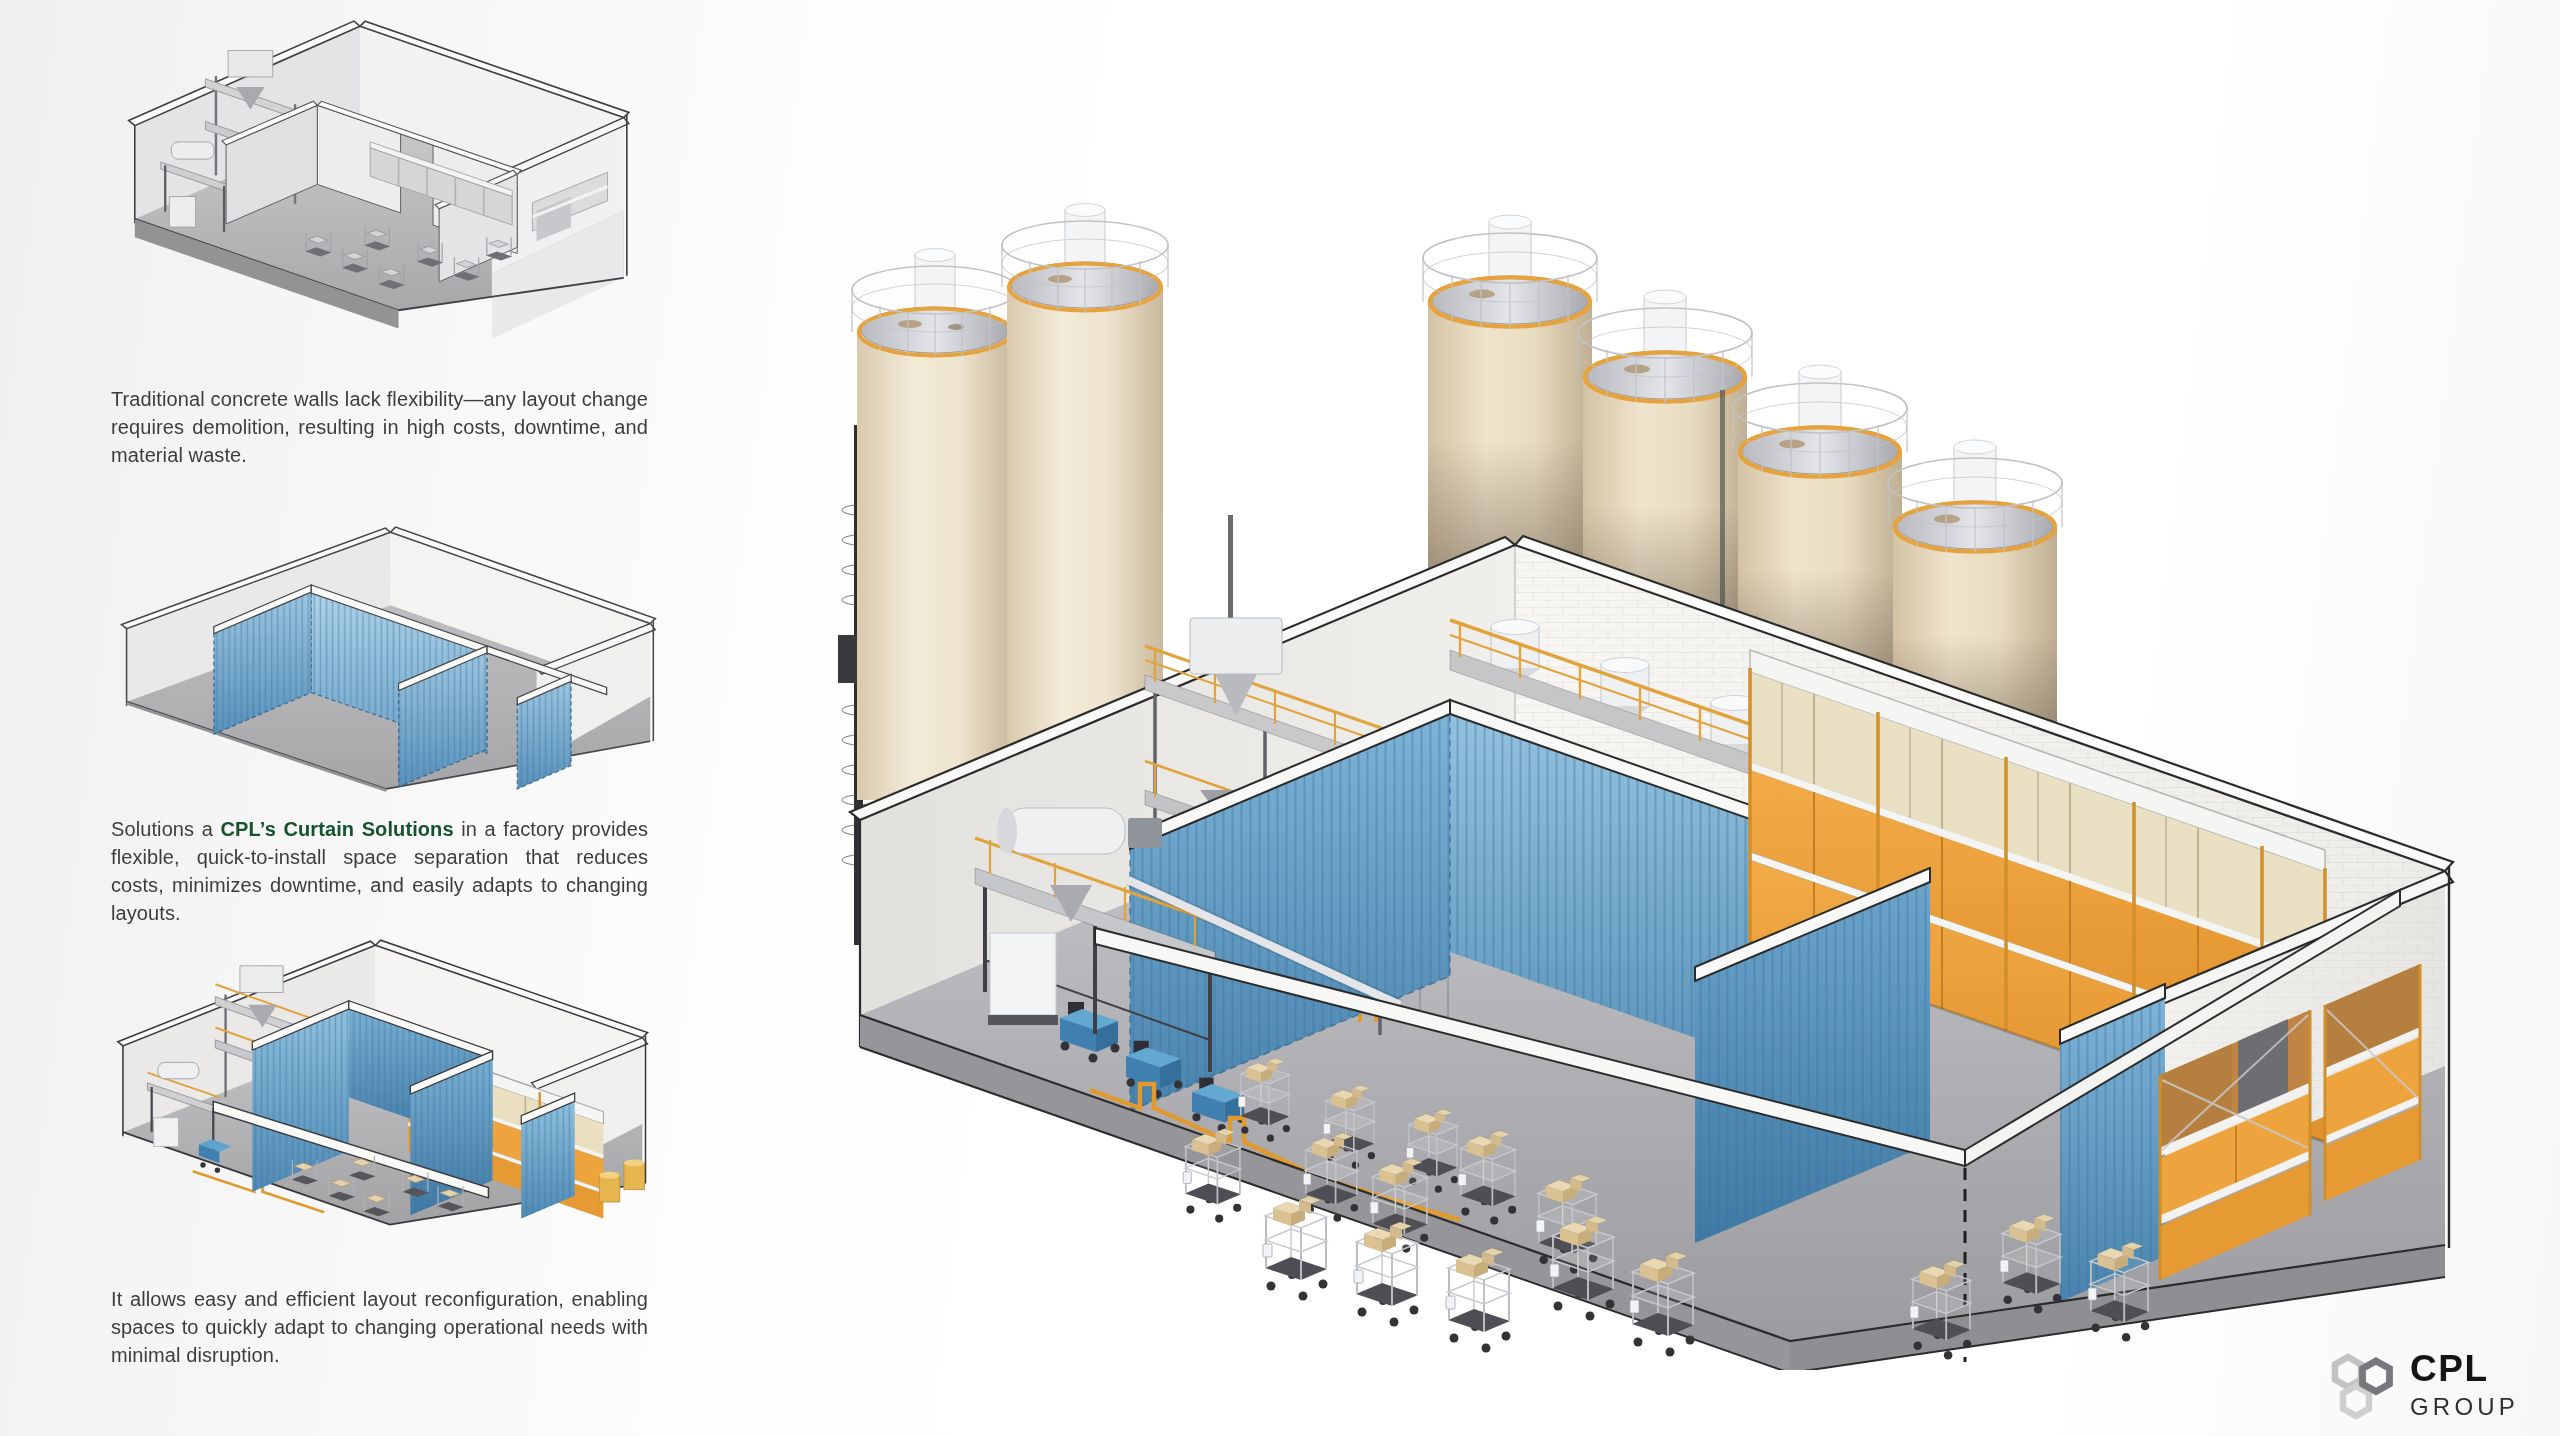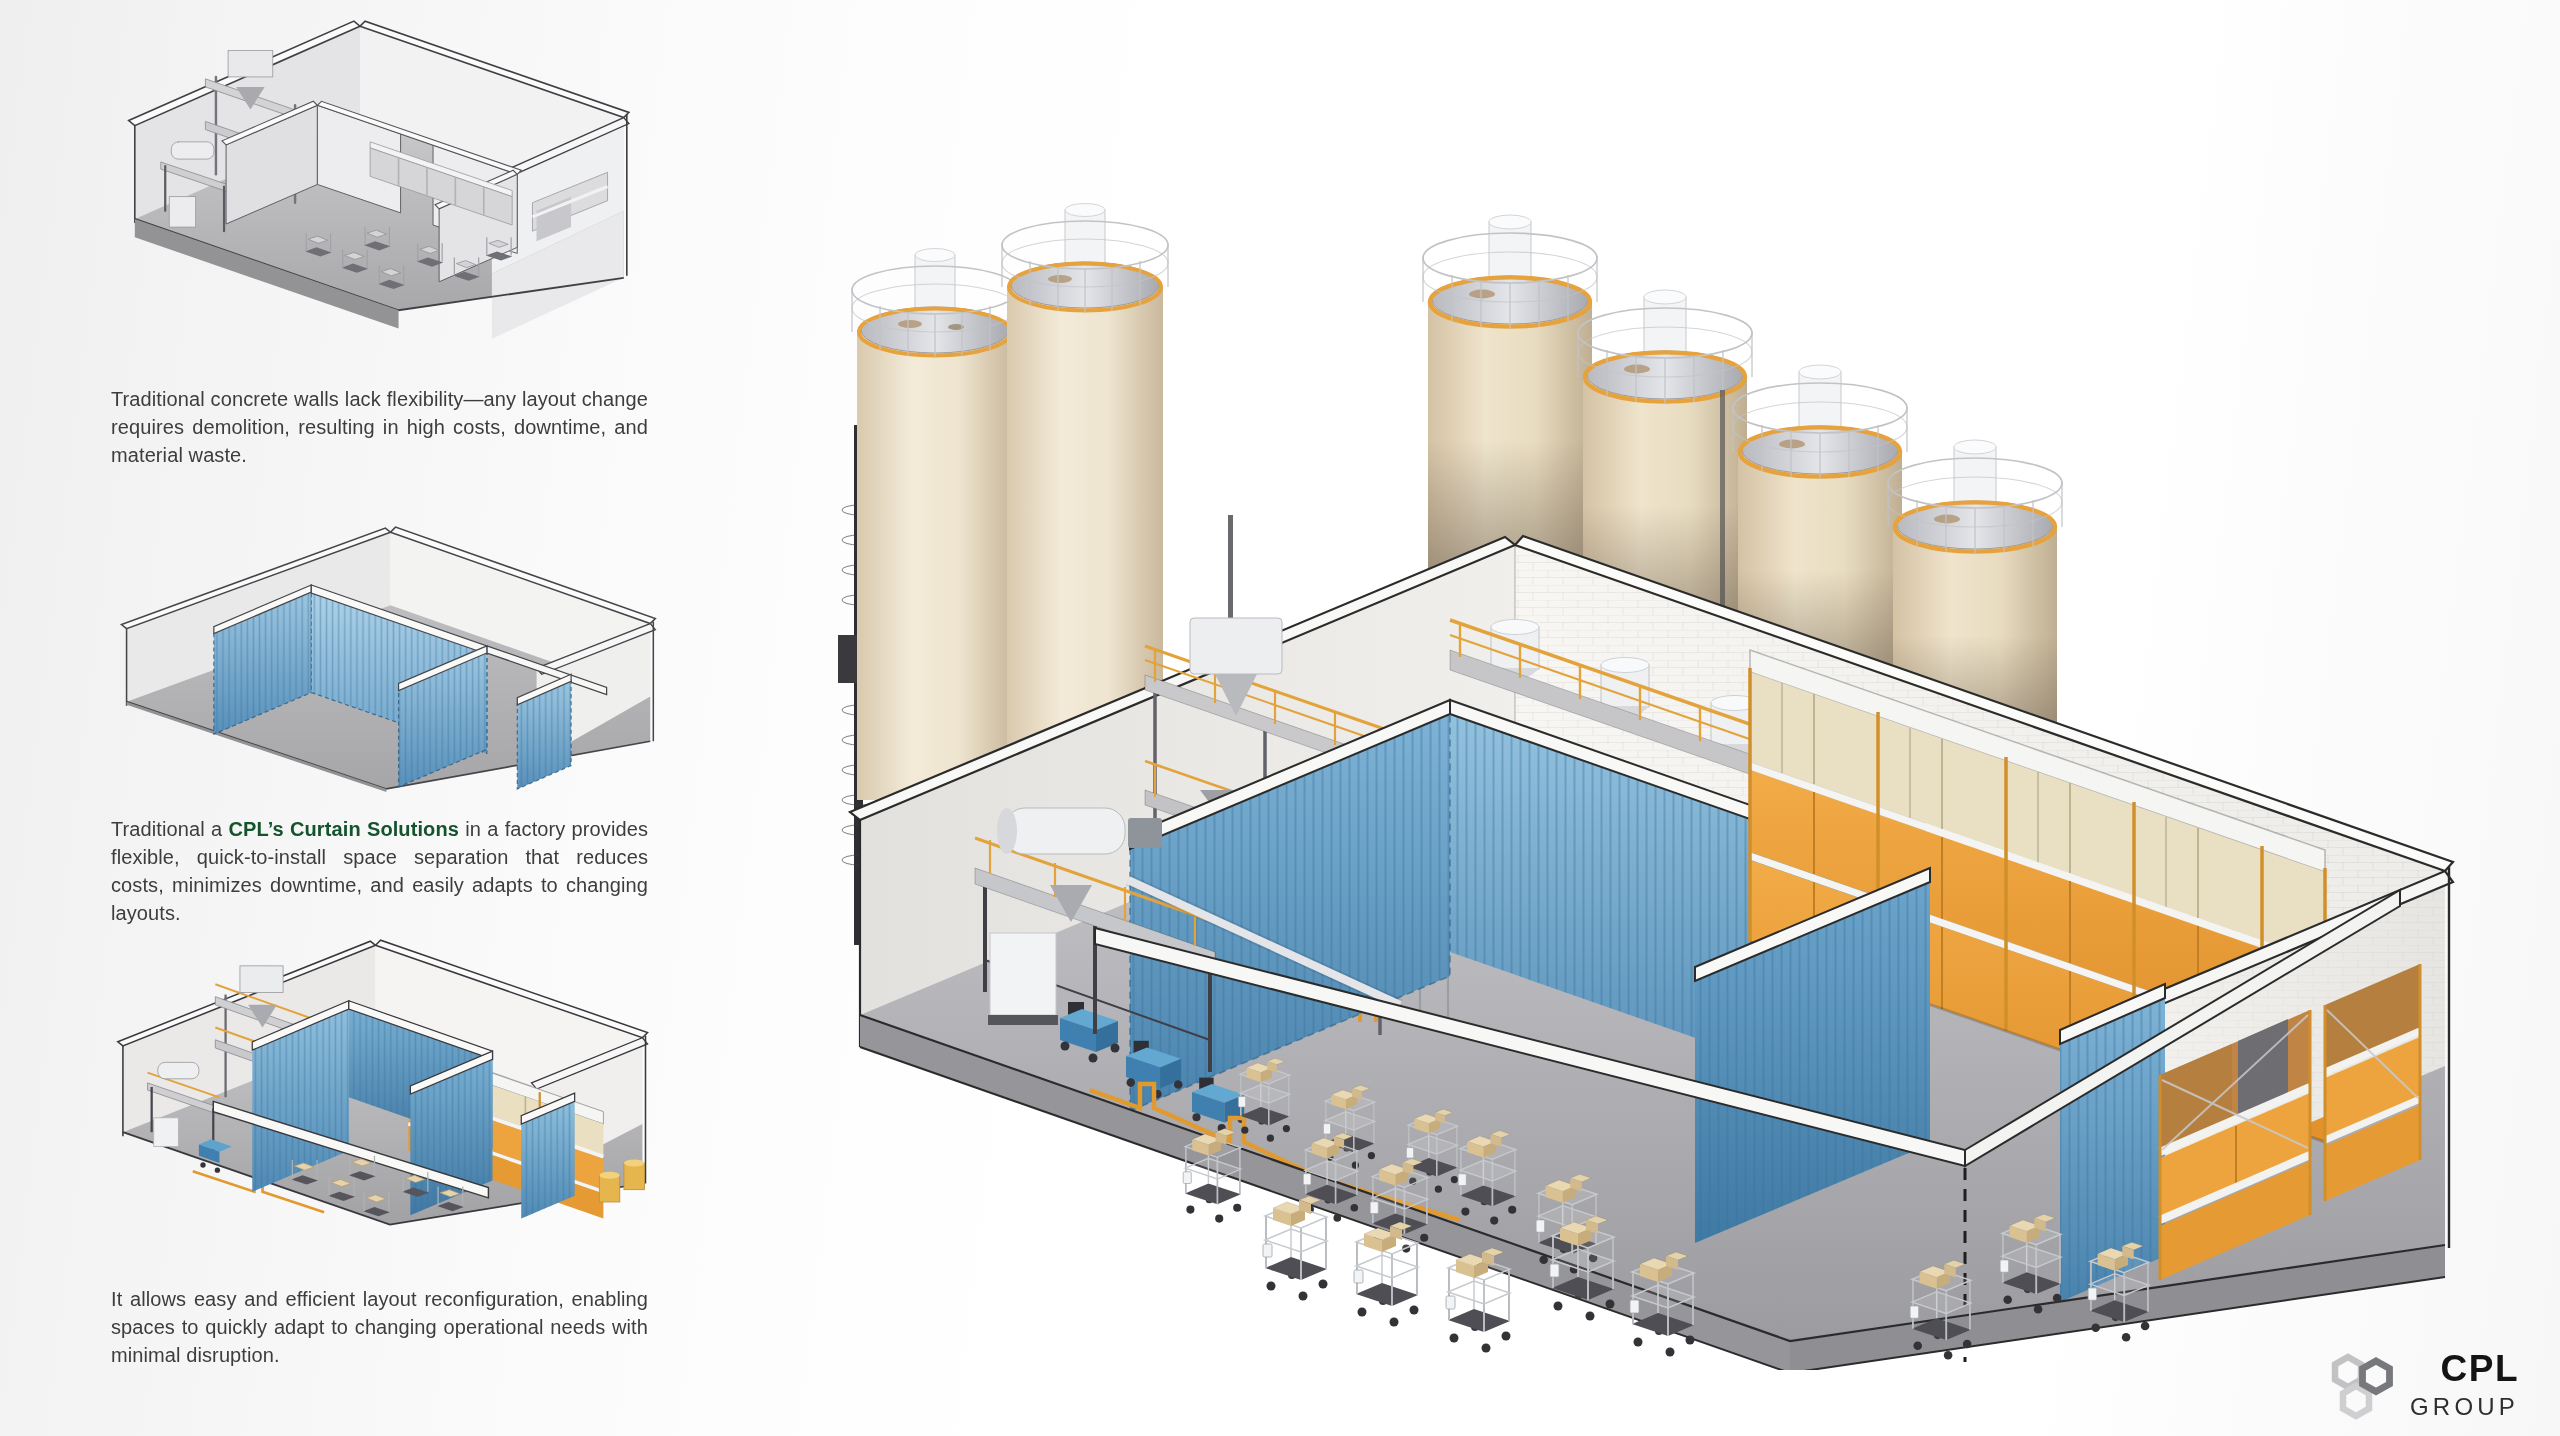--- a/index.html
+++ b/index.html
@@ -17,21 +17,21 @@
   .caption .hl{color:#14532d;font-weight:bold;}
   #cap1{left:95px;top:369px;}
   #cap2{left:95px;top:799px;}
   #cap3{left:95px;top:1269px;}
   .fig{position:absolute;}
   #fig1{left:55px;top:12px;}
   #fig2{left:55px;top:520px;}
   #fig3{left:48px;top:933px;}
   #figMain{left:760px;top:90px;}
   .logo{position:absolute;left:2326px;top:1350px;display:flex;align-items:center;gap:10px;}
-  .logo-text{display:flex;flex-direction:column;text-align:right;}
+  .logo-text{display:flex;flex-direction:column;}
   .logo-cpl{font-size:37px;font-weight:800;letter-spacing:1.5px;color:#141414;line-height:0.95;}
   .logo-group{font-size:24px;font-weight:400;letter-spacing:4.2px;color:#2e2e2e;margin-top:6px;}
   svg{display:block;}
 </style>
 </head>
 <body>
 
 <div class="bg-tint"></div>
 
 <div class="fig" id="fig1">
@@ -878,21 +878,21 @@
     <use href="#cart" transform="translate(872,1208)"></use>
     <use href="#cart" transform="translate(1242,1168) scale(0.95)"></use>
     <use href="#cart" transform="translate(1330,1196) scale(0.95)"></use>
     <use href="#cart" transform="translate(1152,1214) scale(0.95)"></use>
   </g>
 </svg>
 </div>
 
 <p class="caption" id="cap1"><span>Traditional concrete walls lack flexibility—any layout change requires demolition, resulting in high costs, downtime, and material waste.</span></p>
 
-<p class="caption" id="cap2"><span>Traditional a </span><span class="hl">CPL’s Curtain Solutions</span><span> in a factory provides flexible, quick-to-install space separation that reduces costs, minimizes downtime, and easily adapts to changing layouts.</span></p>
+<p class="caption" id="cap2"><span>Solutions a </span><span class="hl">CPL’s Curtain Solutions</span><span> in a factory provides flexible, quick-to-install space separation that reduces costs, minimizes downtime, and easily adapts to changing layouts.</span></p>
 
 <p class="caption" id="cap3"><span>It allows easy and efficient layout reconfiguration, enabling spaces to quickly adapt to changing operational needs with minimal disruption.</span></p>
 
 <div class="logo">
   <svg width="74" height="72" viewBox="0 0 74 72">
     <polygon points="22,7 35,14.5 35,29.5 22,37 9,29.5 9,14.5" fill="none" stroke="#c2c2c4" stroke-width="6.5"></polygon>
     <polygon points="30,36 43,43.5 43,58.5 30,66 17,58.5 17,43.5" fill="none" stroke="#cfcfd1" stroke-width="6.5"></polygon>
     <polygon points="50,11 63.5,18.5 63.5,34 50,41.5 36.5,34 36.5,18.5" fill="none" stroke="#77787b" stroke-width="6.8"></polygon>
   </svg>
   <div class="logo-text">

